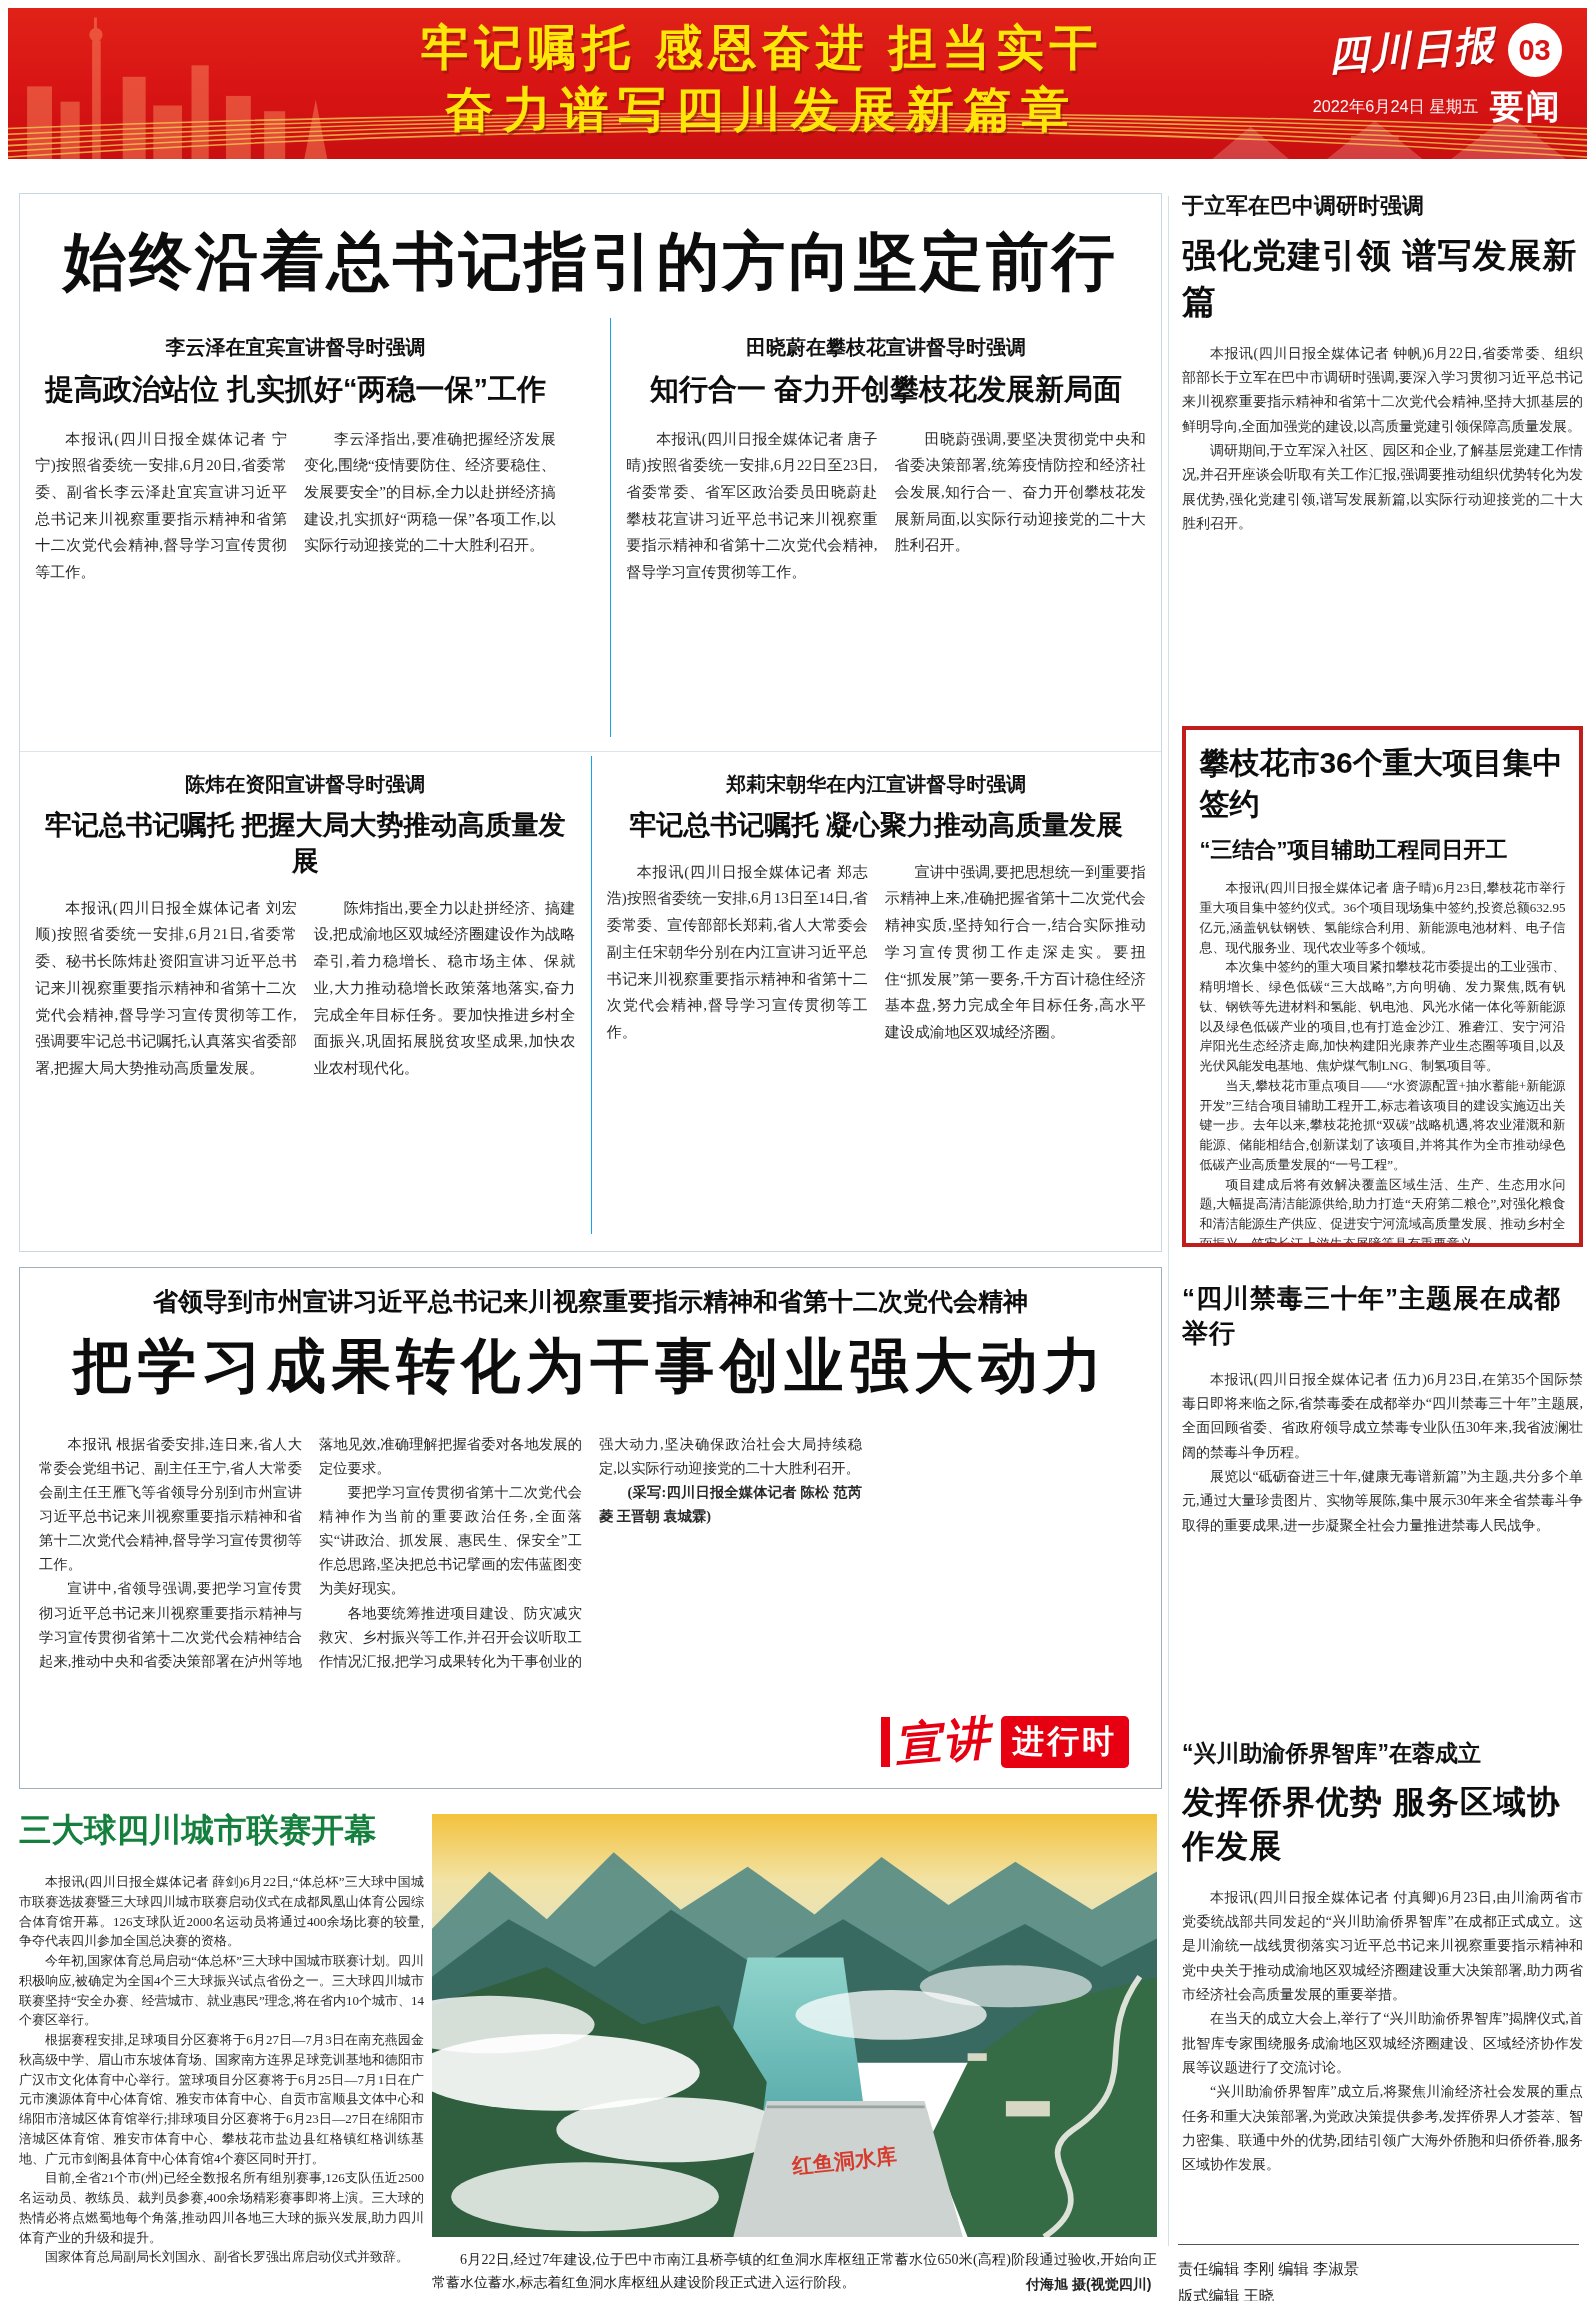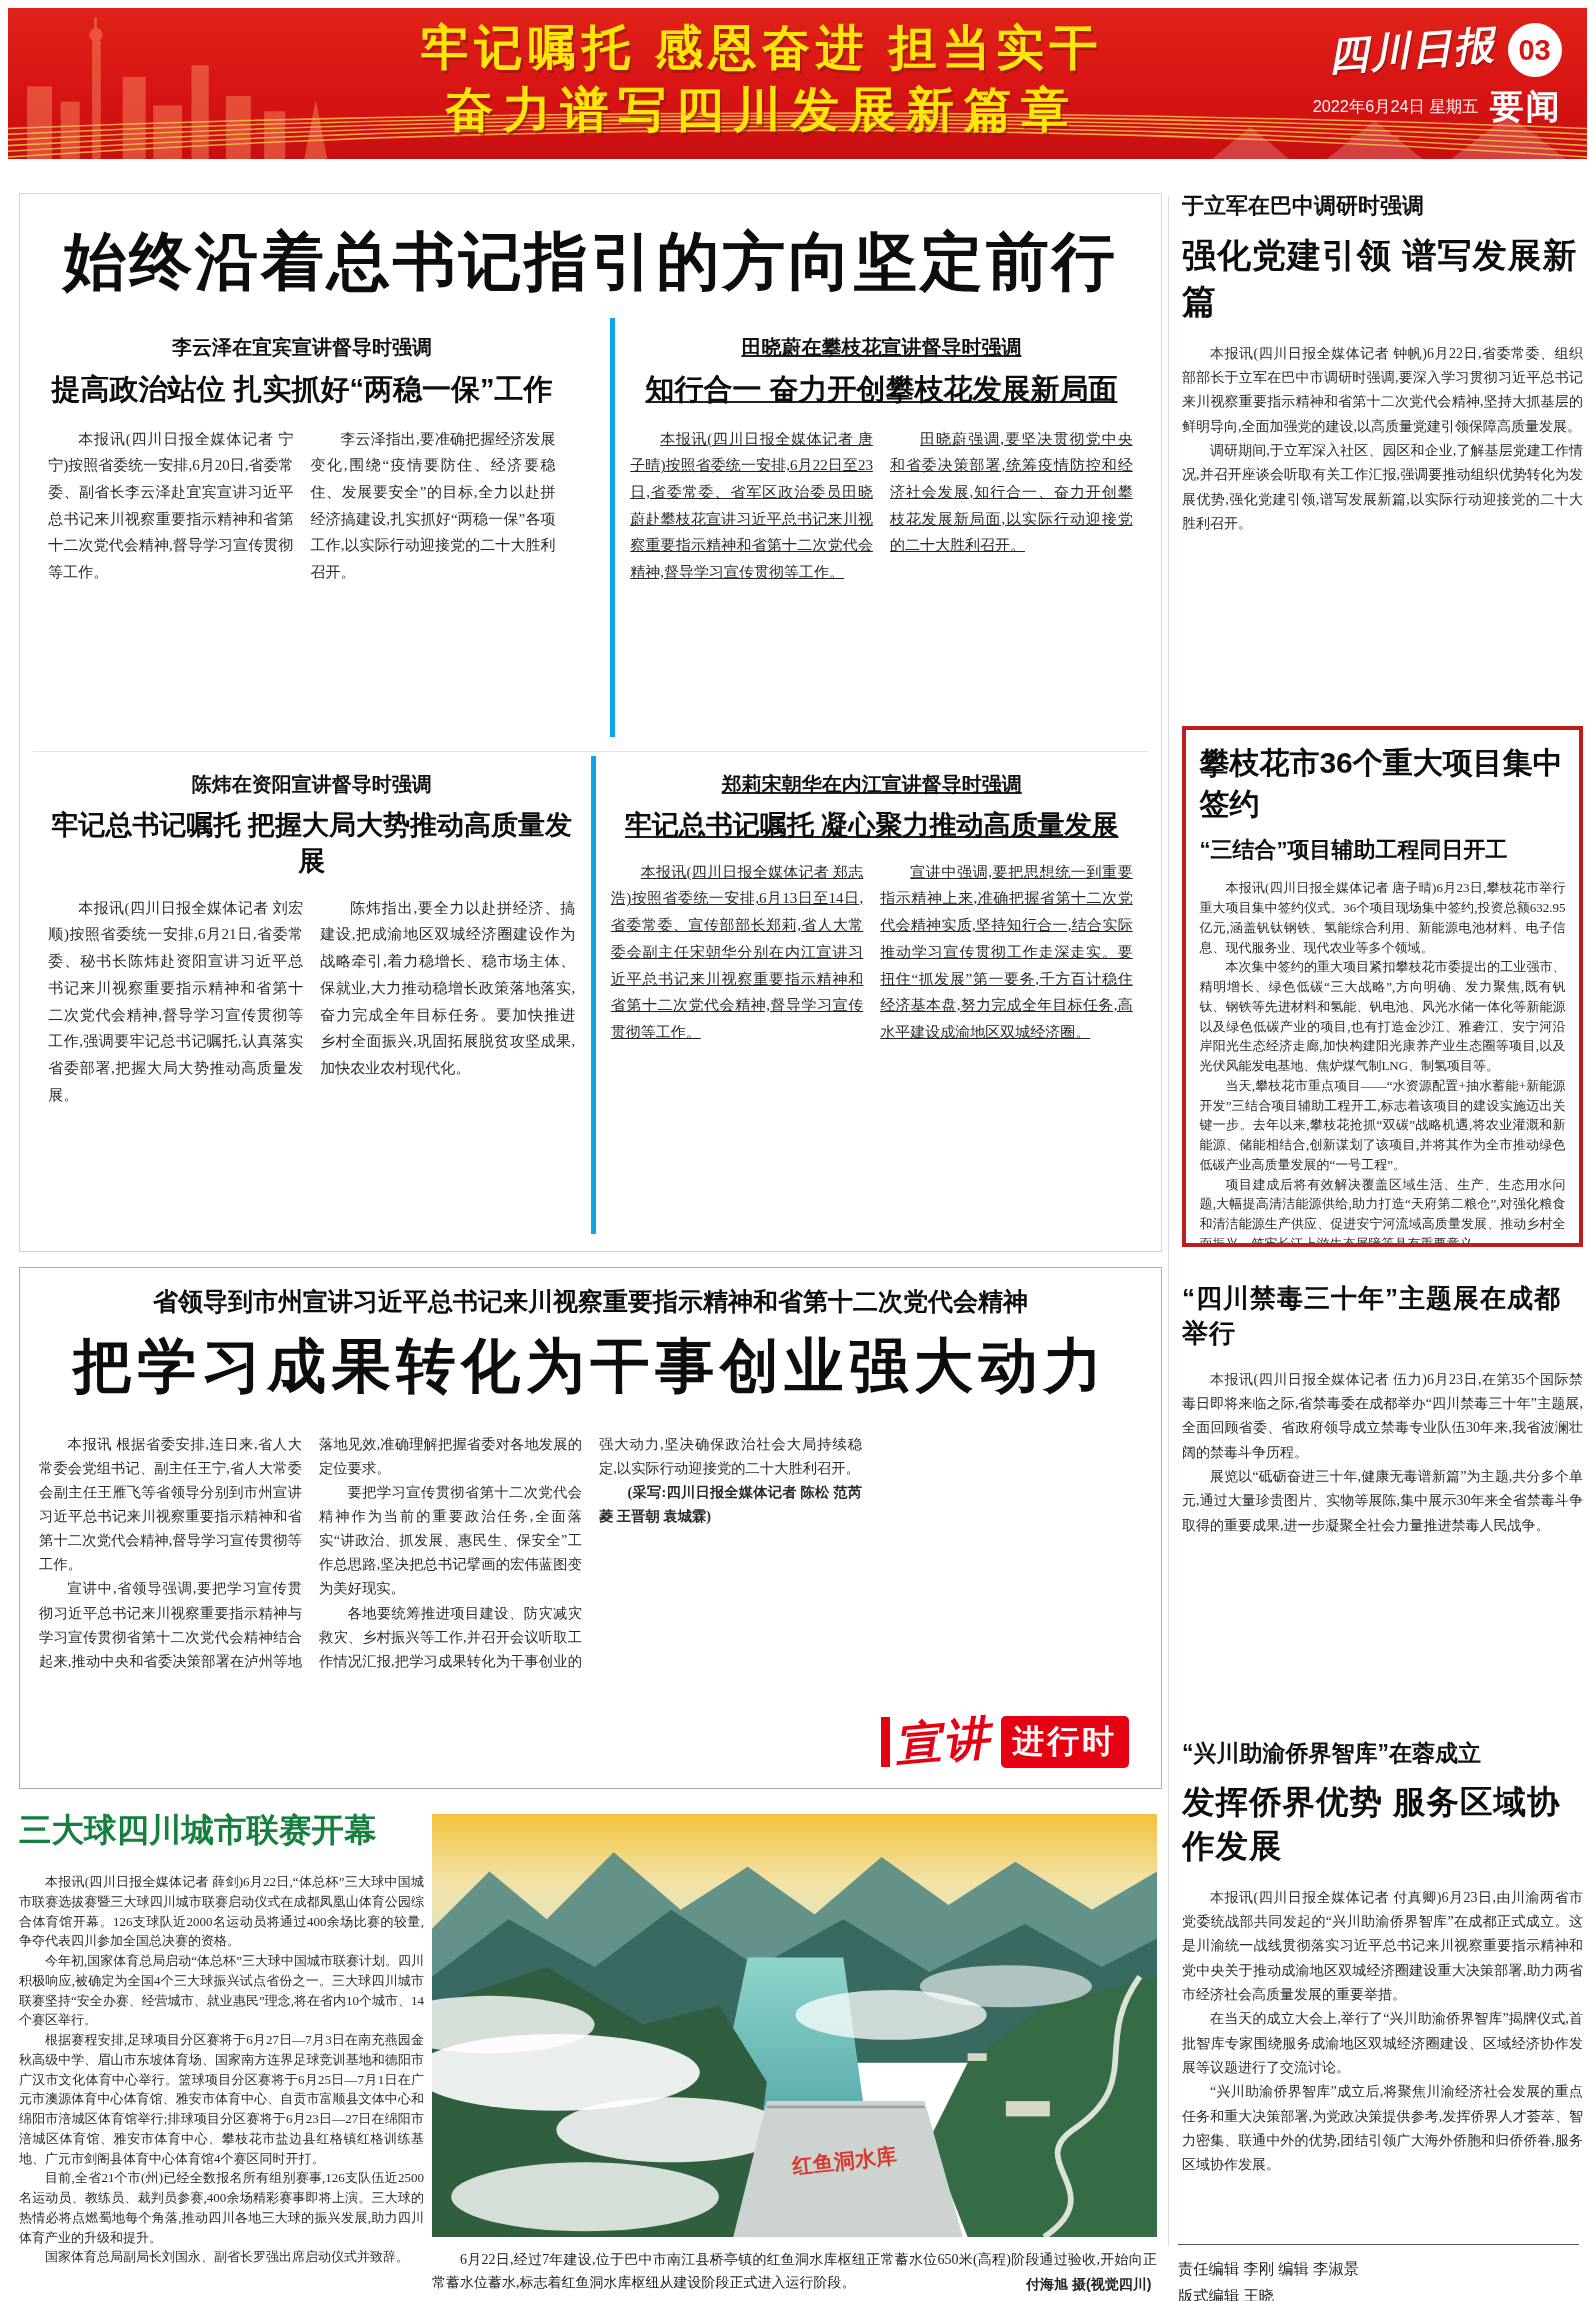--- a/index.html
+++ b/index.html
@@ -18,27 +18,27 @@
   .paper-name { font-family:"DejaVu Serif",serif; font-style:italic; font-weight:700; font-size:40px; transform:rotate(-4deg); letter-spacing:1.9px; text-shadow:1px 1.9px 1.9px rgba(100,0,0,.4); }
   .page-circle { width:54px; height:54px; border-radius:50%; background:#fff; color:#d81414; font-family:"Liberation Sans",sans-serif; font-weight:800; font-size:29px; display:flex; align-items:center; justify-content:center; }
   .mh-row2 { display:flex; justify-content:flex-end; align-items:center; gap:11.5px; margin-top:5.7px; }
   .mh-date { font-family:"Liberation Sans",sans-serif; font-size:16.3px; opacity:.95; }
   .mh-section { font-family:"Liberation Sans",sans-serif; font-weight:800; font-size:34px; letter-spacing:1.9px; }
 
   
   .vline { background:#d5dee4; width:1px; }
 
   
-  .topleft { left:19px; top:193px; width:1143px; height:1059px; border:1px solid #c9d7e0; padding:0 13px; overflow:hidden; background:#fff; }
+  .topleft { left:19px; top:193px; width:1143px; height:1059px; border:1px solid #c9d7e0; padding:0 0; overflow:hidden; background:#fff; }
   .main-headline { text-align:center; font-family:"Liberation Sans",sans-serif; font-weight:800; font-size:63px; letter-spacing:2.9px; color:#0d0d0d; margin-top:25px; }
   .two-col-row { display:flex; margin-top:13.4px; }
   .row1 { height:419px;gap:39px; }
   .row2 { height:483px; border-top:1px solid #dde5ea; padding-top:3.8px; }
   .article-half { width:50%; padding:0 15.3px; overflow:hidden; }
-  .article-half + .article-half { border-left:5px solid #0ea5e9;text-decoration:underline; }
+  .article-half + .article-half { border-left:1px solid #0ea5e9; }
   .kicker { text-align:center; font-family:"Liberation Sans",sans-serif; font-size:20px; font-weight:600; color:#111; margin:15.3px 0 9.6px; }
   .headline2 { text-align:center; font-family:"Liberation Sans",sans-serif; font-weight:800; font-size:29px; color:#0d0d0d; margin-bottom:15.3px; }
   .headline2.smaller { font-size:27px; }
   .body2col { column-count:2; column-gap:17px; font-size:15px; line-height:1.78; text-align:justify; color:#2a2a2a; }
   .para { text-indent:2em; margin:0; }
 
   
   .midbox { left:19px; top:1267px; width:1143px; height:522px; border:1.9px solid #9fb0bb; background:#fff; padding:13px 19px; overflow:hidden; }
   .mid-kicker { text-align:center; font-family:"Liberation Sans",sans-serif; font-weight:700; font-size:25px; color:#0d0d0d; margin-top:3.8px; }
   .mid-headline { text-align:center; font-family:"Liberation Sans",sans-serif; font-weight:800; font-size:59px; letter-spacing:5.7px; color:#0d0d0d; margin-top:9.6px; }

